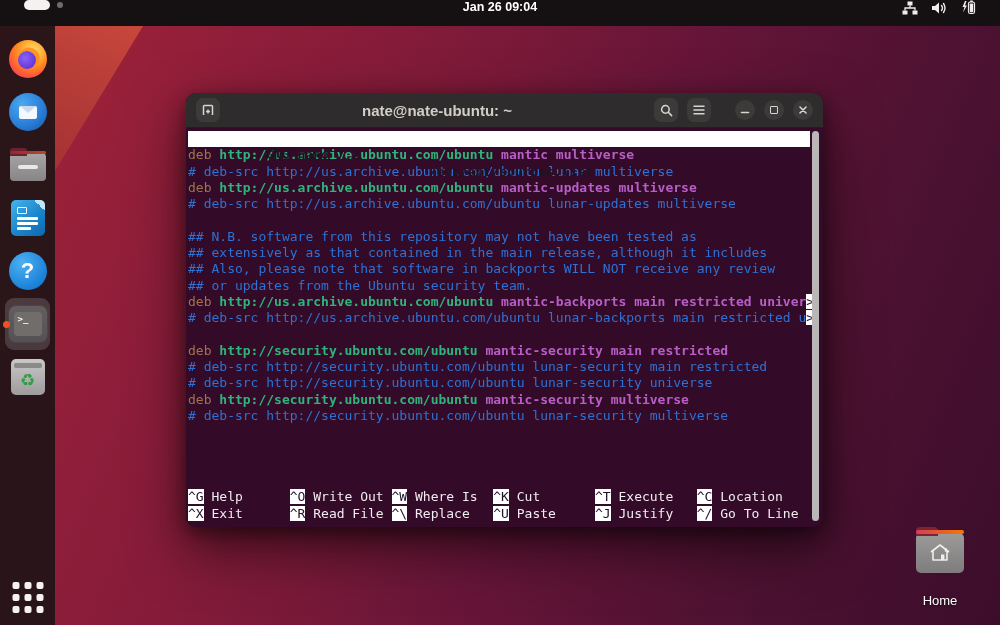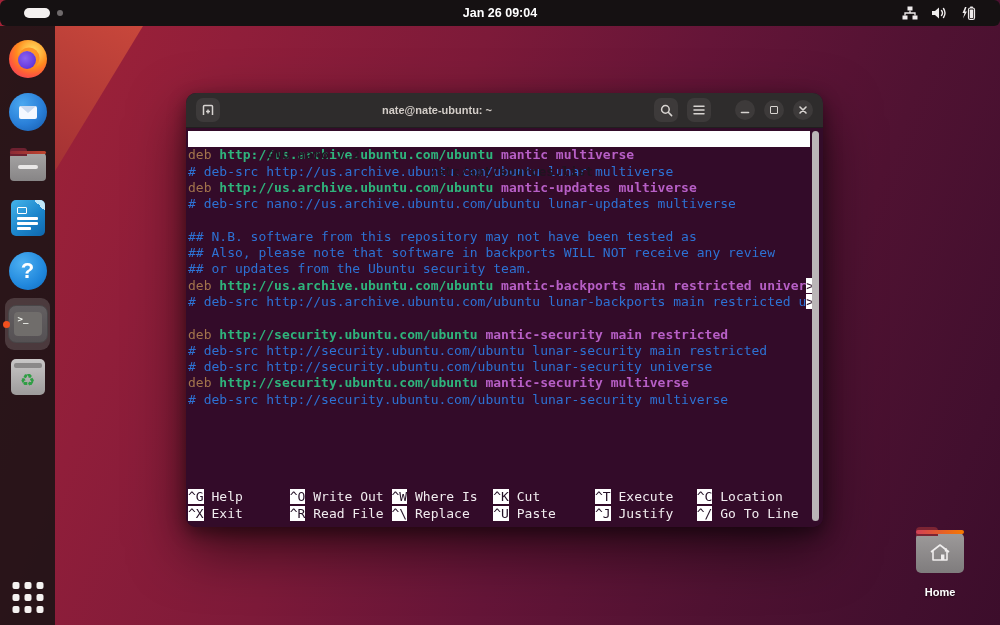--- a/index.html
+++ b/index.html
@@ -5,21 +5,21 @@
   * { margin:0; padding:0; box-sizing:border-box; }
   html,body { width:1000px; height:625px; }
   body { font-family:"Liberation Sans", sans-serif; }
   .screen { position:relative; width:1000px; height:625px; overflow:hidden;
     background:linear-gradient(112deg,#a32337 0%,#901e3a 20%,#7d1a39 40%,#651538 58%,#501232 76%,#420f2e 92%,#3c0d2b 100%); }
   .wedge { position:absolute; left:55px; top:26px; width:88px; height:145px;
     background:linear-gradient(205deg,#c8473b,#a33134); clip-path:polygon(0 0,100% 0,0 100%); }
 
   
   .topbar { position:absolute; left:0; top:0; width:1000px; height:26px; background:#151112;
-    display:flex; align-items:center; justify-content:space-between; padding:0 24px; z-index:30;border-radius:6px; }
+    display:flex; align-items:flex-start; justify-content:space-between; padding:0 24px; z-index:30; }
   .ws { display:flex; align-items:center; gap:7px; }
   .ws .pill { width:26px; height:10px; border-radius:6px; background:#f4f1f0; display:block; }
   .ws .dot { width:6px; height:6px; border-radius:50%; background:#6f6a6b; display:block; }
   .clock { position:absolute; left:0; right:0; text-align:center; color:#ffffff; font-size:12.5px; font-weight:700; pointer-events:none; }
   .tray { display:flex; align-items:center; gap:13px; }
   .tray svg { display:block; }
 
   
   .dock { position:absolute; left:0; top:26px; bottom:0; width:55px; background:rgba(26,19,21,.88);
     display:flex; flex-direction:column; align-items:center; padding-top:13px; gap:13px; z-index:20; }
@@ -63,32 +63,32 @@
   .appgrid { position:absolute; bottom:12px; left:50%; transform:translateX(-50%);
     display:grid; grid-template-columns:repeat(3,7px); grid-template-rows:repeat(3,7px); gap:5px; }
   .appgrid i { background:#f5f2f1; border-radius:2px; }
 
   
   .home { position:absolute; right:27px; top:533px; width:66px; display:flex; flex-direction:column; align-items:center; }
   .homefolder { width:48px; height:40px; background:linear-gradient(#9d9a9a,#7f7c7d); border-radius:5px; position:relative;
     display:flex; align-items:center; justify-content:center; }
   .homefolder::before { content:""; position:absolute; left:0; top:-6px; width:22px; height:9px; border-radius:4px 4px 0 0; background:#7c2433; }
   .homefolder::after { content:""; position:absolute; left:0; right:0; top:-3px; height:4px; border-radius:2px; background:linear-gradient(90deg,#d23f56,#f57900); }
-  .home .lbl { margin-top:13px; color:#ffffff; font-size:11px; text-shadow:0 1px 2px rgba(0,0,0,.6);font-weight:bold; }
+  .home .lbl { margin-top:20px; color:#ffffff; font-size:13px; text-shadow:0 1px 2px rgba(0,0,0,.6); }
 
   
   .window { position:absolute; left:186px; top:93px; width:637px; height:434px; border-radius:10px; overflow:hidden;
     box-shadow:0 22px 55px rgba(0,0,0,.55), 0 6px 18px rgba(0,0,0,.45); z-index:10; background:#330b29; }
   .titlebar { height:35px; background:#2e2c2c; border-bottom:1px solid #201e1e;
     display:flex; align-items:center; padding:0 10px; gap:8px; }
   .tbtn { width:24px; height:24px; border:none; border-radius:7px; background:#3d3a3a; color:#d8d4d1;
     display:flex; align-items:center; justify-content:center; cursor:pointer; }
   .cbtn { width:20px; height:20px; border:none; border-radius:50%; background:#3d3a3a; color:#d8d4d1;
     display:flex; align-items:center; justify-content:center; cursor:pointer; font-size:11px; line-height:1; }
-  .wtitle { flex:1; text-align:center; color:#d3cdc8; font-size:11px; font-weight:700;
+  .wtitle { flex:1; text-align:center; color:#d3cdc8; font-size:15px; font-weight:700;
     white-space:nowrap; overflow:hidden; }
   .wbtns { display:flex; align-items:center; gap:9px; }
   .wbtns .sep { width:6px; }
   .cbtn .maxsq { width:8px; height:8px; border:1.5px solid #d8d4d1; border-radius:1px; display:block; }
 
   .term { position:relative; height:399px; background:#330b29; padding:3px 0 0 2px;
     font-family:"DejaVu Sans Mono", monospace; font-size:13px; line-height:16.3px; color:#f1ecef; }
   .nano-title { position:relative; width:622px; height:16.3px; background:#ffffff; color:#1f1320; font-weight:700; white-space:pre; }
   .nano-title .nf { position:absolute; left:12px; width:100%; text-align:center; }
   .line { height:16.3px; white-space:pre; }
@@ -239,23 +239,24 @@
 
     <div class="term">
       <div class="nano-title">
         <span class="nv">  GNU nano 7.2</span>
         <span class="nf">/etc/apt/sources.list</span>
       </div>
       <div id="lines">
           <div class="line"><span class="seg-k">deb </span><span class="seg-u">http://us.archive.ubuntu.com/ubuntu </span><span class="seg-s">mantic multiverse</span></div>
           <div class="line"><span class="seg-c"># deb-src http://us.archive.ubuntu.com/ubuntu lunar multiverse</span></div>
           <div class="line"><span class="seg-k">deb </span><span class="seg-u">http://us.archive.ubuntu.com/ubuntu </span><span class="seg-s">mantic-updates multiverse</span></div>
-          <div class="line"><span class="seg-c"># deb-src nano://us.archive.ubuntu.com/ubuntu lunar-updates multiverse</span></div>
+          <div class="line"><span class="seg-c"># deb-src http://us.archive.ubuntu.com/ubuntu lunar-updates multiverse</span></div>
           <div class="line">&nbsp;</div>
           <div class="line"><span class="seg-c">## N.B. software from this repository may not have been tested as</span></div>
+          <div class="line"><span class="seg-c">## extensively as that contained in the main release, although it includes</span></div>
           <div class="line"><span class="seg-c">## Also, please note that software in backports WILL NOT receive any review</span></div>
           <div class="line"><span class="seg-c">## or updates from the Ubuntu security team.</span></div>
           <div class="line"><span class="seg-k">deb </span><span class="seg-u">http://us.archive.ubuntu.com/ubuntu </span><span class="seg-s">mantic-backports main restricted univer</span><span class="seg-t">&gt;</span></div>
           <div class="line"><span class="seg-c"># deb-src http://us.archive.ubuntu.com/ubuntu lunar-backports main restricted u</span><span class="seg-t">&gt;</span></div>
           <div class="line">&nbsp;</div>
           <div class="line"><span class="seg-k">deb </span><span class="seg-u">http://security.ubuntu.com/ubuntu </span><span class="seg-s">mantic-security main restricted</span></div>
           <div class="line"><span class="seg-c"># deb-src http://security.ubuntu.com/ubuntu lunar-security main restricted</span></div>
           <div class="line"><span class="seg-c"># deb-src http://security.ubuntu.com/ubuntu lunar-security universe</span></div>
           <div class="line"><span class="seg-k">deb </span><span class="seg-u">http://security.ubuntu.com/ubuntu </span><span class="seg-s">mantic-security multiverse</span></div>
           <div class="line"><span class="seg-c"># deb-src http://security.ubuntu.com/ubuntu lunar-security multiverse</span></div>

